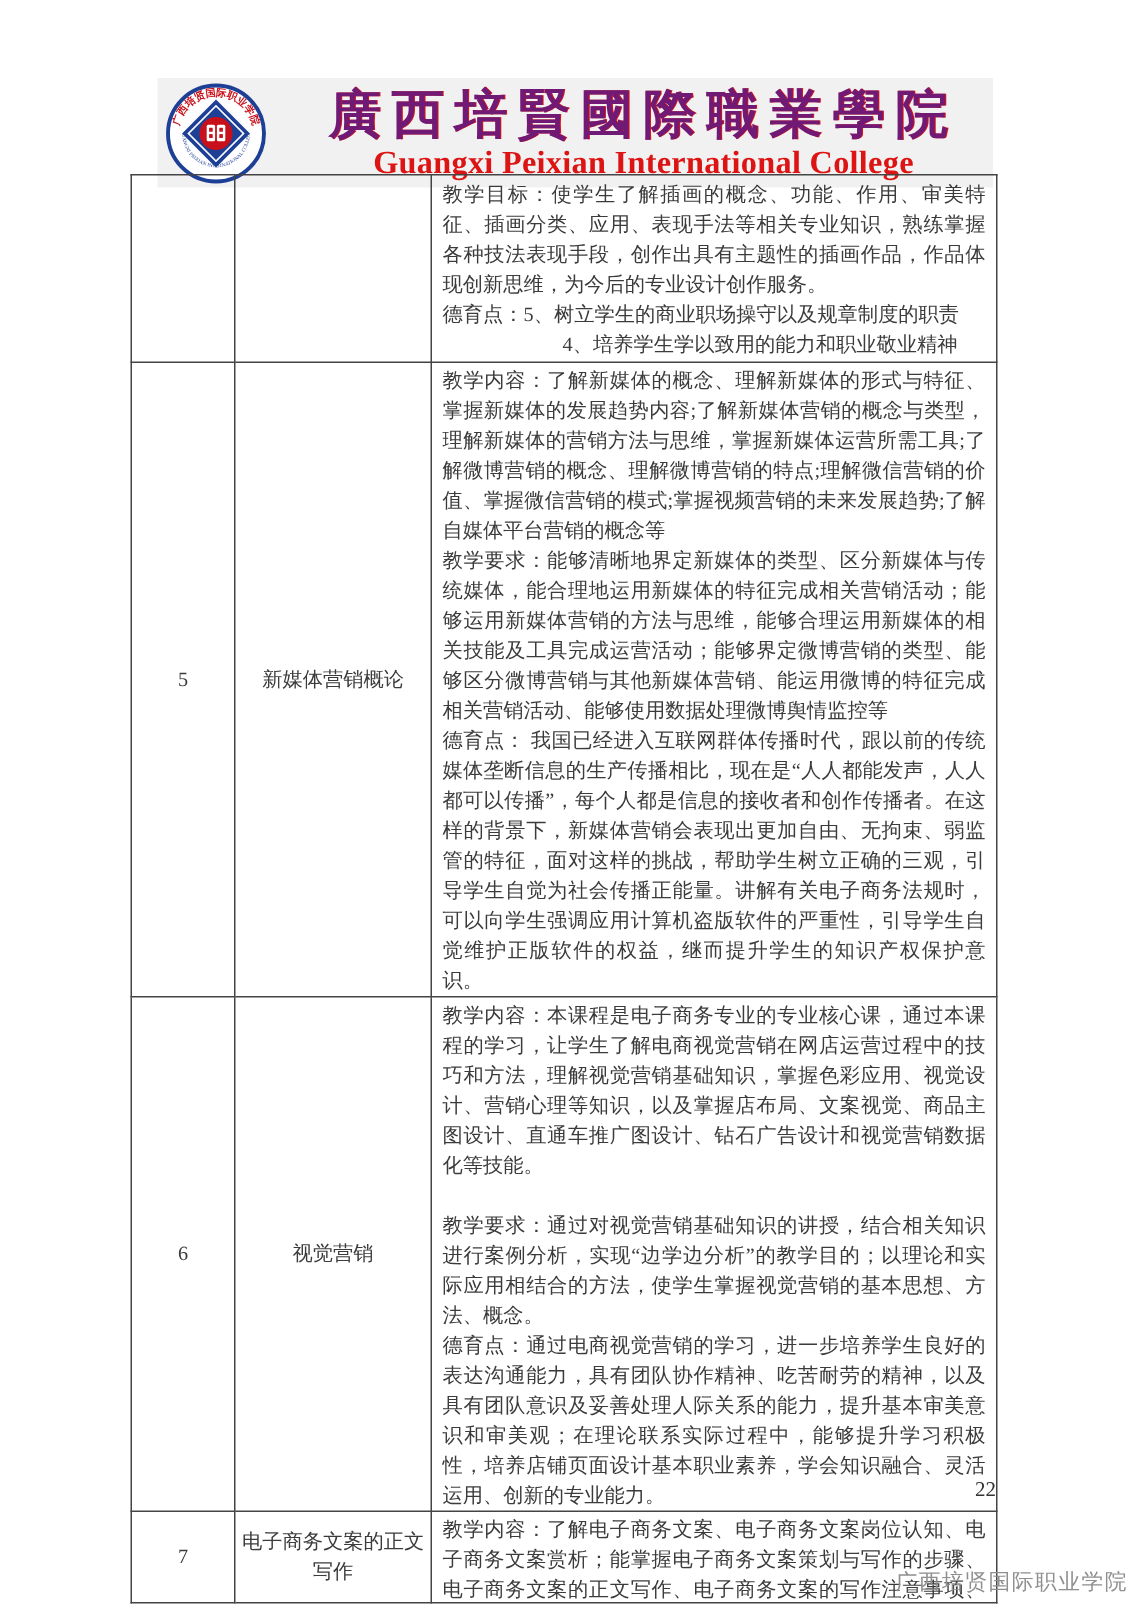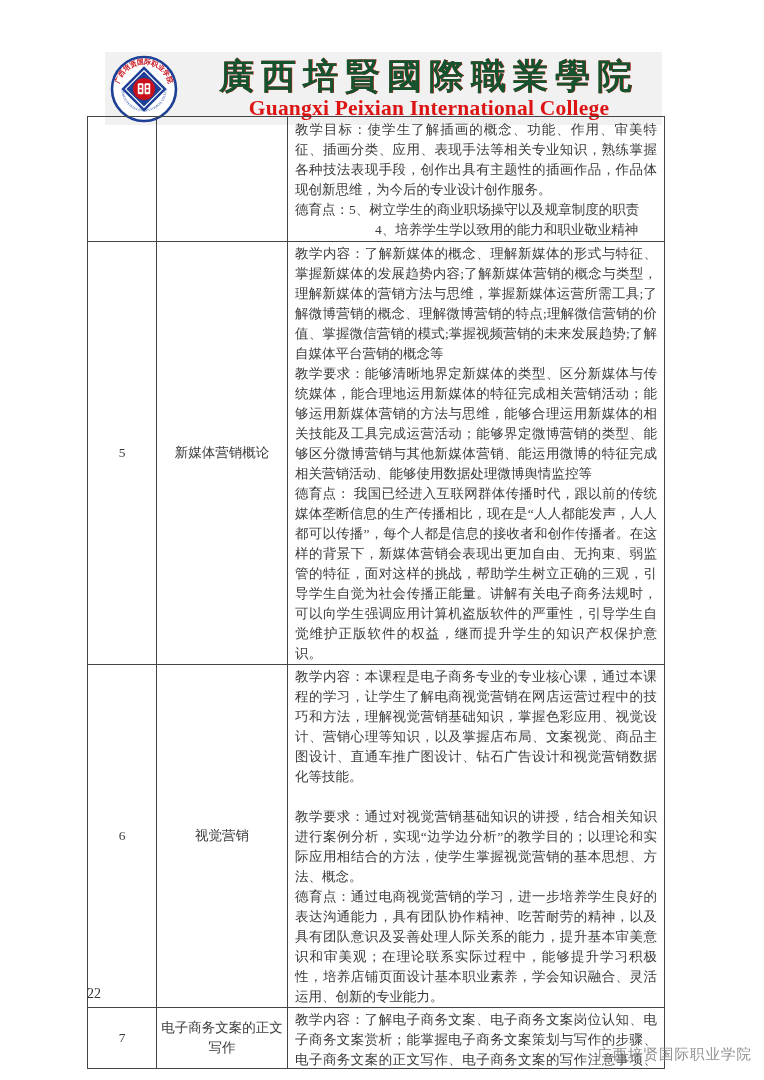--- a/index.html
+++ b/index.html
@@ -9,21 +9,21 @@
     overflow:hidden;
   }
   
   .banner{
     position:absolute;left:105px;top:52px;width:557px;height:73px;
     background:#f1f1f1;display:flex;align-items:center;
   }
   .logo{flex:0 0 auto;margin-left:5px;}
   .titles{flex:1 1 auto;display:flex;flex-direction:column;align-items:center;margin-left:18px;}
   .title-zh{
-    color:#14532d;font-weight:bold;font-size:35px;line-height:38px;
+    color:#701a75;font-weight:bold;font-size:35px;line-height:38px;
     letter-spacing:7px;white-space:nowrap;
     text-shadow:0.6px 0 0 #dd1414;
     font-family:"Liberation Serif","DejaVu Serif",serif;
   }
   .title-en{
     color:#dd1414;font-weight:bold;font-size:21.5px;line-height:24px;
     letter-spacing:0.2px;white-space:nowrap;
   }
   
   table.doc{
@@ -40,21 +40,21 @@
   tbody tr:nth-child(1) td{height:122px;}
   tbody tr:nth-child(2) td{height:399px;margin-top:48px;}
   tbody tr:nth-child(3) td{height:263px;}
   tbody tr:nth-child(4) td{height:58px;}
   p.para{margin:0;line-height:20px;text-align:justify;text-justify:inter-character;}
   p.para.indent{padding-left:80px;}
   p.para.gap{margin-top:20px;}
   .clip{max-height:58px;overflow:hidden;}
   
   .page-number{
-    position:absolute;left:87px;top:986px;width:577px;text-align:left;
+    position:absolute;left:87px;top:986px;width:577px;text-align:right;
     font-size:14px;color:#333333;
   }
   .watermark{
     position:absolute;right:12px;top:1045px;
     font-size:14.5px;color:#8f8f8f;letter-spacing:1px;
     font-family:"Liberation Sans","DejaVu Sans",sans-serif;
   }
 </style>
 </head>
 <body>

